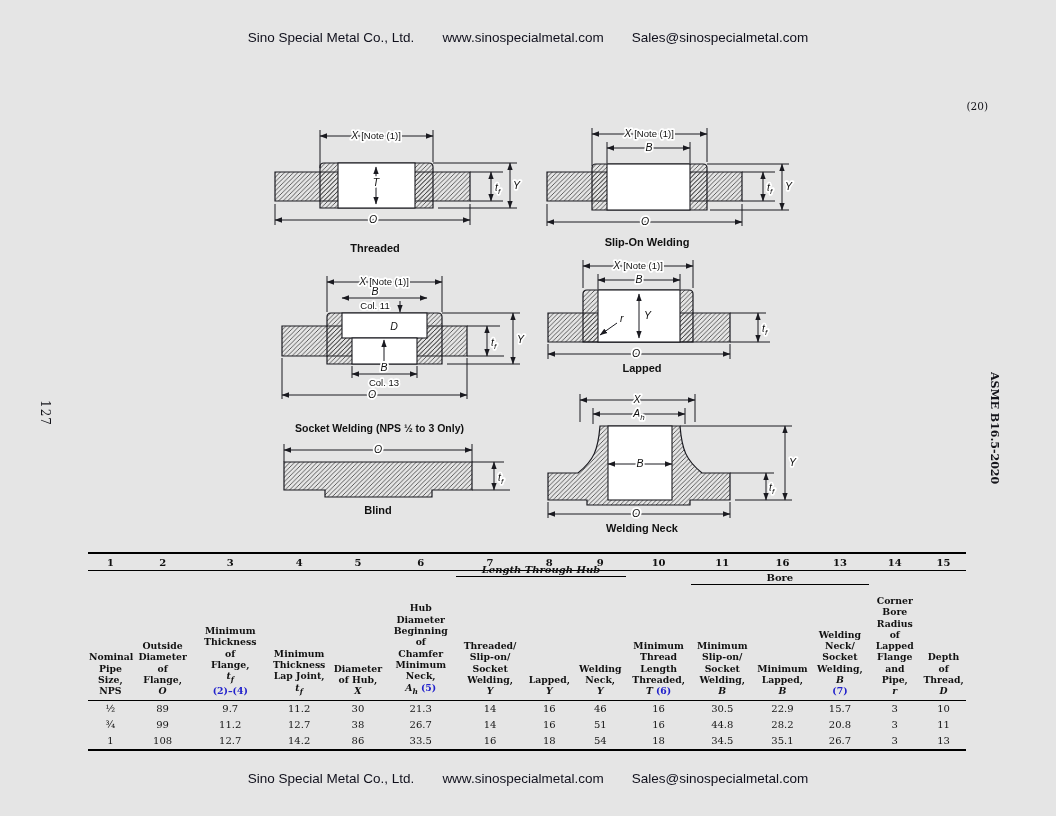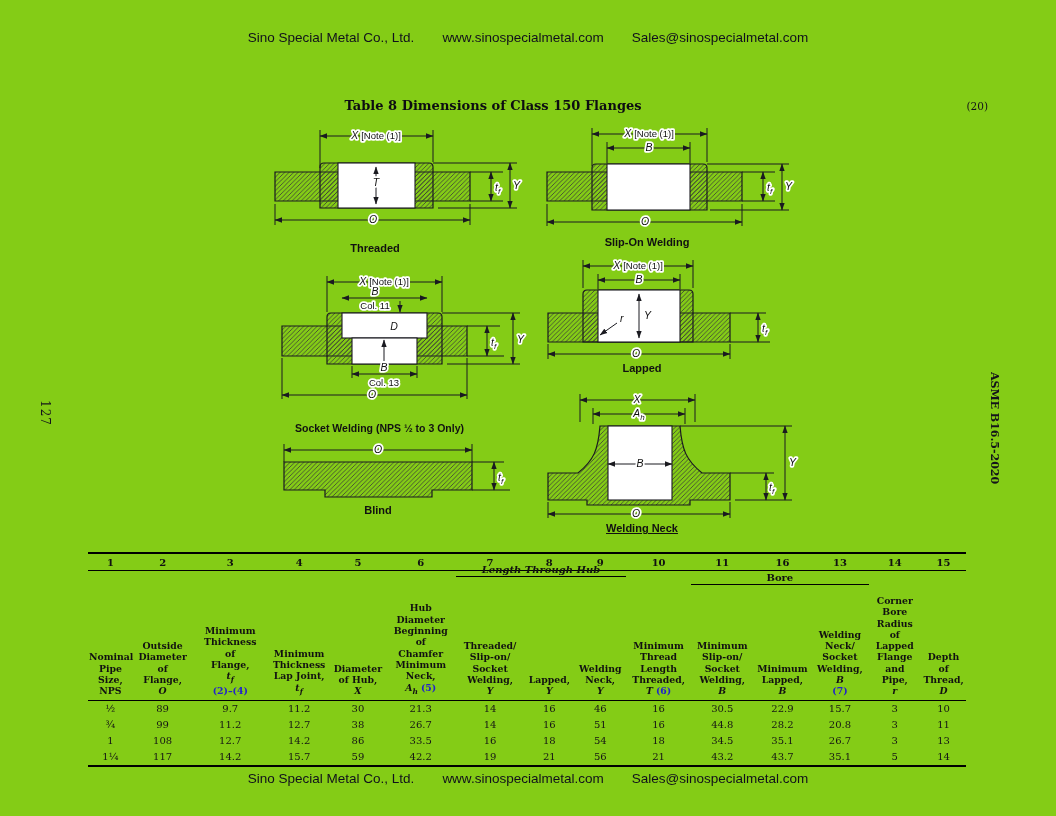--- a/index.html
+++ b/index.html
@@ -1,16 +1,16 @@
 <!DOCTYPE html>
 <html><head>
 <meta charset="utf-8">
 <style>
   html,body{margin:0;padding:0;background:#fff;}
-  .sheet{position:relative;width:1056px;height:816px;background:#84cc16;overflow:hidden;
+  .sheet{position:relative;width:1056px;height:816px;background:#e5e5e5;overflow:hidden;
          font-family:"Liberation Sans",sans-serif;color:#14141a;}
   
   .strip{position:absolute;left:0;right:0;display:flex;justify-content:center;gap:28px;
          font-size:13.5px;color:#10101c;}
   .strip.hdr{top:30px;} .strip.ftr{top:771px;}
   
   .ttl{position:absolute;top:98px;left:0;right:70px;text-align:center;
        font-family:"DejaVu Serif",serif;font-weight:bold;font-size:13px;color:#0d0d12;}
   .ttlnote{position:absolute;top:100px;right:68px;font-family:"DejaVu Serif",serif;font-size:10.5px;}
   
@@ -51,21 +51,20 @@
 <body>
 
 <div class="sheet">
 
   <div class="strip hdr">
     <span>Sino Special Metal Co., Ltd.</span>
     <span>www.sinospecialmetal.com</span>
     <span>Sales@sinospecialmetal.com</span>
   </div>
 
-  <div class="ttl">Table 8 Dimensions of Class 150 Flanges</div>
   <div class="ttlnote">(20)</div>
 
   <div class="vert pgnum">127</div>
   <div class="vert stdref">ASME B16.5-2020</div>
 
   <div class="diag" style="left:263px;top:122px;width:265px;">
     <svg width="265" height="118" viewBox="0 0 265 118">
       <defs>
         <pattern id="hatch" patternUnits="userSpaceOnUse" width="4.5" height="4.5">
           <path d="M-1,1 l2,-2 M0,4.5 l4.5,-4.5 M3.5,5.5 l2,-2" stroke="#3a3a3a" stroke-width="0.8" fill="none"></path>
@@ -228,21 +227,21 @@
       <line class="ln" x1="255" y1="38" x2="255" y2="112" marker-start="url(#arr)" marker-end="url(#arr)"></line>
       <text class="it halo" x="259" y="78">Y</text>
       <line class="ln" x1="200" y1="85" x2="244" y2="85"></line>
       <line class="ln" x1="236" y1="85" x2="236" y2="112" marker-start="url(#arr)" marker-end="url(#arr)"></line>
       <text class="it halo" x="239" y="103"><tspan>t</tspan><tspan class="sb" dy="3">f</tspan></text>
       <line class="ln" x1="18" y1="114" x2="18" y2="130"></line>
         <line class="ln" x1="200" y1="114" x2="200" y2="130"></line>
       <line class="ln" x1="18" y1="126" x2="200" y2="126" marker-start="url(#arr)" marker-end="url(#arr)"></line>
       <text class="it halo" x="106" y="129" text-anchor="middle">O</text>
     </svg>
-    <div class="cap" style="width:224px;text-decoration:underline;">Welding Neck</div>
+    <div class="cap" style="width:224px;">Welding Neck</div>
   </div>
 
   <div class="tablewrap">
     <div class="grp" style="left:41.9%;width:19.4%;top:12px;font-style:italic;">Length Through Hub</div>
     <div class="grp" style="left:68.7%;width:20.2%;top:20px;">Bore</div>
     <table class="tbl">
       <colgroup>
         <col style="width:5.1%">
           <col style="width:6.8%">
           <col style="width:8.6%">
@@ -427,37 +426,20 @@
             <td>16</td>
             <td>18</td>
             <td>54</td>
             <td>18</td>
             <td>34.5</td>
             <td>35.1</td>
             <td>26.7</td>
             <td>3</td>
             <td>13</td>
           </tr>
-          <tr>
-            <td>1¼</td>
-            <td>117</td>
-            <td>14.2</td>
-            <td>15.7</td>
-            <td>59</td>
-            <td>42.2</td>
-            <td>19</td>
-            <td>21</td>
-            <td>56</td>
-            <td>21</td>
-            <td>43.2</td>
-            <td>43.7</td>
-            <td>35.1</td>
-            <td>5</td>
-            <td>14</td>
-          </tr>
         </tbody>
     </table>
   </div>
 
   <div class="strip ftr">
     <span>Sino Special Metal Co., Ltd.</span>
     <span>www.sinospecialmetal.com</span>
     <span>Sales@sinospecialmetal.com</span>
   </div>
 

